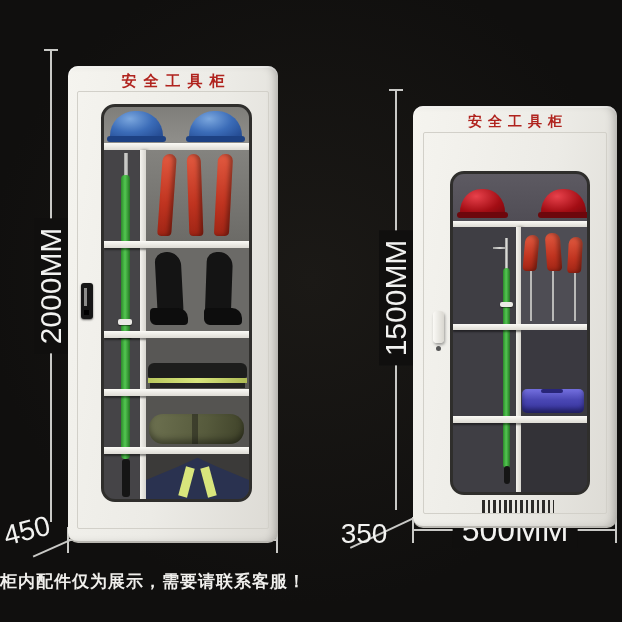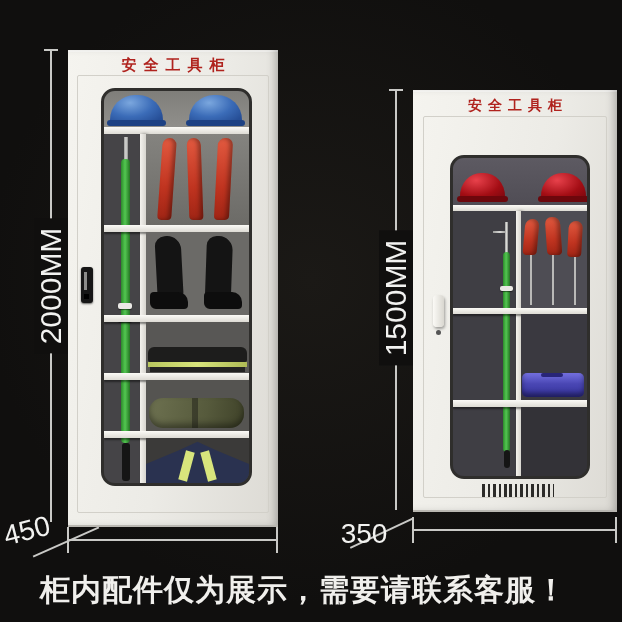--- a/index.html
+++ b/index.html
@@ -22,22 +22,22 @@
   .dim-diag{position:absolute;height:2px;background:var(--dim-line);transform-origin:center;}
   .dim-label{position:absolute;color:var(--dim-text);background:var(--page-bg);
     white-space:nowrap;line-height:1;padding:2px 9px;}
   .dim-label.vert{transform:translate(-50%,-50%) rotate(-90deg);font-size:30px;}
   .dim-label.horiz{transform:translate(-50%,-50%);font-size:32px;}
   .dim-label.depth{transform:translate(-50%,-50%) rotate(-14deg);font-size:28px;background:transparent;}
   .dim-label.depth.flat{transform:translate(-50%,-50%);margin-top:15px;}
 
   
   .cabinet{position:absolute;background:linear-gradient(100deg,#f5f4ef 0%,#ecebe6 55%,#dcdad4 100%);
-    border-radius:0;box-shadow:inset -6px 0 10px -4px rgba(0,0,0,.28),inset 0 2px 0 rgba(255,255,255,.55);
-    border-bottom:2px solid #b9b7b1;}
+    border-radius:10px;box-shadow:inset -6px 0 10px -4px rgba(0,0,0,.28),inset 0 2px 0 rgba(255,255,255,.55);
+    border-bottom:2px solid #b9b7b1;margin-top:16px;}
   .cab-title{position:absolute;left:0;right:0;text-align:center;color:var(--title-red);
     font-family:"Liberation Serif","DejaVu Serif",serif;font-weight:bold;}
   .door-frame{position:absolute;border:1px solid #d2d0c9;border-radius:2px;}
   .window{position:absolute;background:#4a4948;border:3px solid #2f2e2c;border-radius:14px;
     overflow:hidden;box-shadow:inset 0 0 14px rgba(0,0,0,.6);}
   .shelf{position:absolute;left:0;right:0;height:7px;
     background:linear-gradient(#fbfaf6,#dddbd4);box-shadow:0 2px 2px rgba(0,0,0,.45);}
   .divider{position:absolute;background:linear-gradient(90deg,#f4f3ee,#d7d5cf);box-shadow:2px 0 3px rgba(0,0,0,.4);}
 
   
@@ -57,22 +57,22 @@
   
   .boot-shaft{position:absolute;background:#141414;border-radius:10px 14px 3px 3px;}
   .boot-foot{position:absolute;background:#0d0d0d;border-radius:4px 10px 4px 6px;}
 
   
   .rod-shaft{position:absolute;background:linear-gradient(90deg,#2c8a2b,#53c751 45%,#257424);border-radius:4px;}
   .rod-metal{position:absolute;background:linear-gradient(90deg,#9d9d9b,#d9d9d7 50%,#8e8e8c);}
   .rod-clamp{position:absolute;background:#eae9e5;border-radius:2px;box-shadow:0 1px 1px rgba(0,0,0,.5);}
   .rod-dark{position:absolute;background:#151515;border-radius:3px;}
 
-  .caption{position:absolute;left:0;right:15px;top:570px;text-align:center;color:#f0efec;
-    font-size:30px;font-weight:bold;letter-spacing:1px;}
+  .caption{position:absolute;left:0;right:15px;top:570px;color:#f0efec;
+    font-size:17px;font-weight:bold;letter-spacing:1px;}
 </style>
 </head>
 <body>
 
 <div id="stage">
 
   <div class="dim-vline" style="left:50px;top:50px;height:472px;"></div>
   <div class="dim-tick-h" style="left:44px;top:49px;"></div>
   <div class="dim-label vert" style="left:51px;top:286px;">2000MM</div>
 
@@ -150,20 +150,21 @@
     </div>
   </div>
 
   <div class="dim-vline" style="left:395px;top:90px;height:420px;"></div>
   <div class="dim-tick-h" style="left:389px;top:89px;"></div>
   <div class="dim-label vert" style="left:396px;top:298px;">1500MM</div>
 
   <div class="dim-hline" style="left:413px;top:529px;width:204px;"></div>
   <div class="dim-tick-v" style="left:412px;top:517px;"></div>
   <div class="dim-tick-v" style="left:615px;top:517px;"></div>
+  <div class="dim-label horiz" style="left:515px;top:530px;">500MM</div>
 
   <div class="dim-diag" style="left:347px;top:532px;width:70px;transform:rotate(-25deg);"></div>
   <div class="dim-label depth flat" style="left:364px;top:519px;">350</div>
 
   <div class="cabinet" style="left:413px;top:90px;width:204px;height:420px;">
     <div class="cab-title" style="top:7px;font-size:14px;letter-spacing:6px;text-indent:6px;">安全工具柜</div>
     <div class="door-frame" style="left:10px;right:10px;top:26px;bottom:12px;"></div>
 
     <div class="abs" style="left:20px;top:205px;width:11px;height:32px;background:linear-gradient(90deg,#fbfaf6,#d9d7d0);border-radius:4px;box-shadow:1px 2px 3px rgba(0,0,0,.35);"></div>
     <div class="abs" style="left:23px;top:240px;width:5px;height:5px;background:#555;border-radius:50%;"></div>

